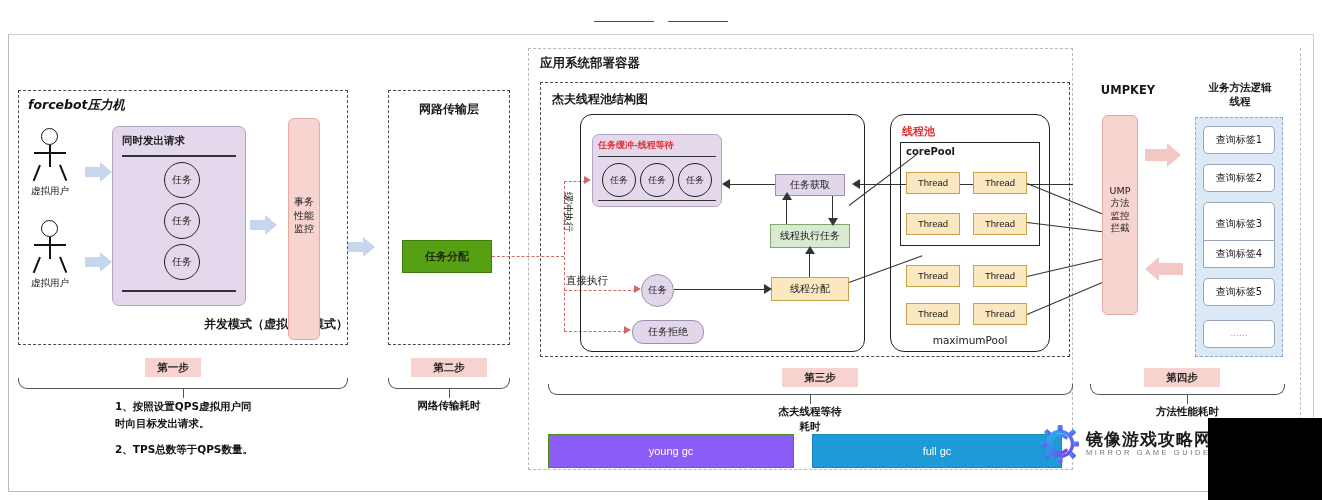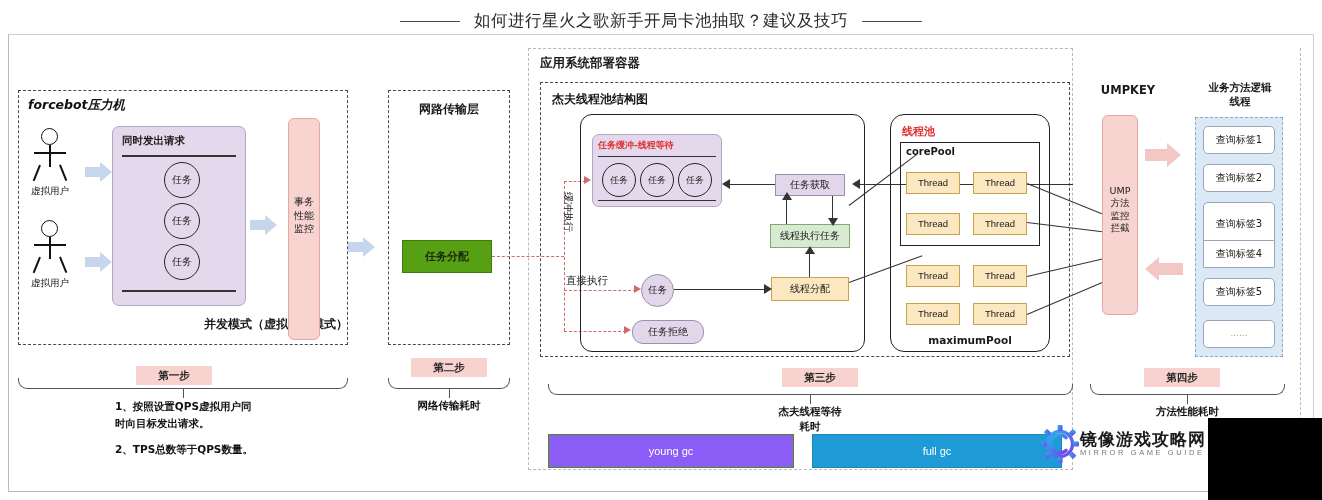--- a/index.html
+++ b/index.html
@@ -84,36 +84,35 @@
            color:#fff; font-size:11px; }
   .gc-young { background:#8b5cf6; border:1px solid #4c8f10; }
   .gc-full { background:#1e9ad6; border:1px solid #1b88bd; }
 
   .rotlbl { position:absolute; font-size:10px; color:#111; white-space:nowrap;
             transform-origin:0 0; transform:rotate(90deg); }
 
   .redtxt { color:#e03030; font-weight:bold; }
 
   
-  .wm { position:absolute; display:flex; align-items:center; }
+  .wm { position:absolute; display:flex; align-items:center; gap:6px; }
   .wm .wtxt { display:flex; flex-direction:column; }
   .wm .w1 { font-size:17px; font-weight:bold; color:#1b1b1b; letter-spacing:1px; line-height:1.05; }
   .wm .w2 { font-size:7.5px; color:#777; letter-spacing:2.6px; }
   .blackbar { position:absolute; background:#000; }
 
   .arrowhead { position:absolute; width:0; height:0; }
 </style>
 </head>
 <body>
 
 <div id="root">
 
   <div class="head">
     <div class="rule"></div>
-    <div class="htxt cn">如何进行星火之歌新手开局卡池抽取？建议及技巧</div>
     <div class="rule"></div>
   </div>
 
   <div class="frame"></div>
 
   <div class="dbox" style="left:18px; top:90px; width:330px; height:255px;"></div>
   <div class="ttl cn" style="left:28px; top:97px; font-size:12.5px;">forcebot压力机</div>
 
   <div class="stick" style="left:30px; top:128px;">
     <div class="hd"></div>
@@ -164,21 +163,21 @@
     <div>监控</div>
   </div>
 
   <div class="barrow" style="left:348px; top:237px;">
     <div class="shaft"></div>
     <div class="tip"></div>
   </div>
 
   <div class="brace" style="left:18px; top:378px; width:330px;"></div>
   <div class="bpin" style="left:183px; top:389px;"></div>
-  <div class="steptag cn" style="left:136px; top:358px; width:76px; height:19px;margin-top:8px;">第一步</div>
+  <div class="steptag cn" style="left:145px; top:358px; width:56px; height:19px;">第一步</div>
   <div class="notes cn" style="left:115px; top:398px; width:230px;">
     <div>1、按照设置QPS虚拟用户同</div>
     <div>时向目标发出请求。</div>
     <div style="height:9px"></div>
     <div>2、TPS总数等于QPS数量。</div>
   </div>
 
   <div class="dbox" style="left:388px; top:90px; width:122px; height:255px;"></div>
   <div class="cn" style="position:absolute; left:388px; top:101px; width:122px; text-align:center; font-size:12px; font-weight:bold;">网路传输层</div>
 
@@ -260,21 +259,21 @@
   <div class="rbox yellow" style="left:906px; top:172px; width:54px; height:22px; font-size:9.5px;">Thread</div>
   <div class="rbox yellow" style="left:973px; top:172px; width:54px; height:22px; font-size:9.5px;">Thread</div>
   <div class="rbox yellow" style="left:906px; top:213px; width:54px; height:22px; font-size:9.5px;">Thread</div>
   <div class="rbox yellow" style="left:973px; top:213px; width:54px; height:22px; font-size:9.5px;">Thread</div>
 
   <div class="rbox yellow" style="left:906px; top:265px; width:54px; height:22px; font-size:9.5px;">Thread</div>
   <div class="rbox yellow" style="left:973px; top:265px; width:54px; height:22px; font-size:9.5px;">Thread</div>
   <div class="rbox yellow" style="left:906px; top:303px; width:54px; height:22px; font-size:9.5px;">Thread</div>
   <div class="rbox yellow" style="left:973px; top:303px; width:54px; height:22px; font-size:9.5px;">Thread</div>
 
-  <div class="cn" style="position:absolute; left:890px; top:334px; width:160px; text-align:center; font-size:10.5px; font-weight:bold;">maximumPool</div>
+  <div class="cn" style="position:absolute; left:890px; top:334px; width:160px; text-align:center; font-size:10.5px; font-weight:normal;">maximumPool</div>
 
   <div class="lnr" style="left:1027px; top:183px; width:86px; height:1.1px; background:#333; transform:rotate(22deg); transform-origin:left center;"></div>
   <div class="lnr" style="left:1027px; top:222px; width:82px; height:1.1px; background:#333; transform:rotate(7deg); transform-origin:left center;"></div>
   <div class="lnr" style="left:1027px; top:276px; width:84px; height:1.1px; background:#333; transform:rotate(-13deg); transform-origin:left center;"></div>
   <div class="lnr" style="left:1027px; top:314px; width:92px; height:1.1px; background:#333; transform:rotate(-23deg); transform-origin:left center;"></div>
 
   <div class="brace" style="left:548px; top:384px; width:525px;"></div>
   <div class="bpin" style="left:810px; top:395px;"></div>
   <div class="steptag cn" style="left:782px; top:368px; width:76px; height:19px;">第三步</div>
   <div class="capt cn" style="left:690px; top:404px; width:240px;">

